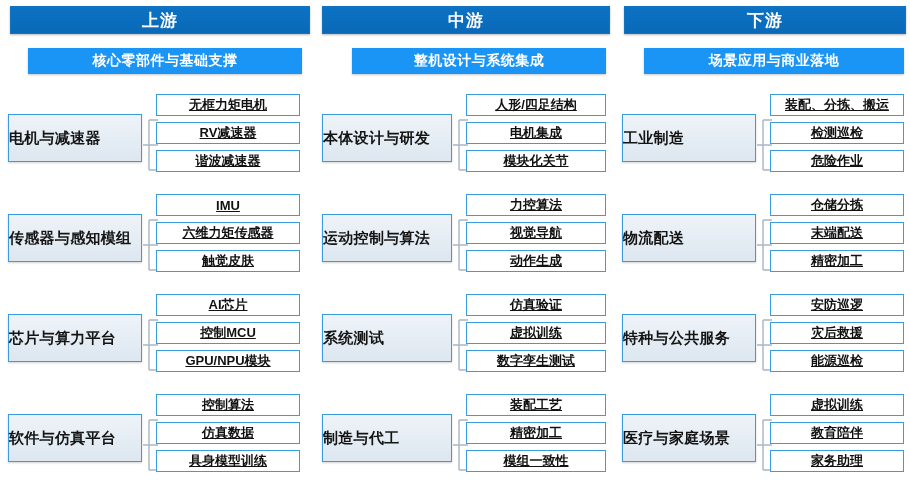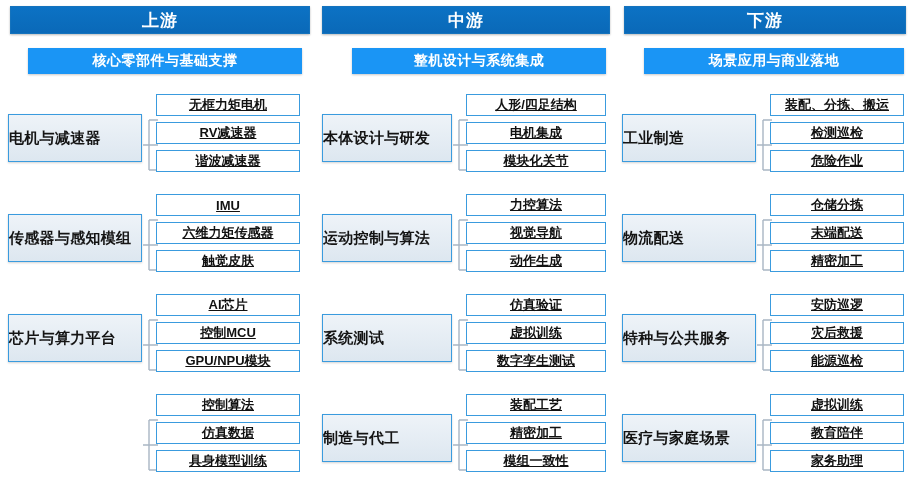--- a/index.html
+++ b/index.html
@@ -231,20 +231,23 @@
         <div class="child-box child-1">
             <span>控制MCU</span>
           </div>
         <div class="child-box child-2">
             <span>GPU/NPU模块</span>
           </div>
       </div>
     </div>
 
     <div class="group group-3">
+      <div class="parent-box">
+        <span>软件与仿真平台</span>
+      </div>
       <div class="bracket">
         <svg width="16" height="58" viewBox="0 0 16 58">
           <path d="M0 29 H6 M6 4 V54 M6 4 H15 M6 29 H15 M6 54 H15" stroke="#a9b6c4" stroke-width="1.4" fill="none"></path>
         </svg>
       </div>
       <div class="children">
         <div class="child-box child-0">
             <span>控制算法</span>
           </div>
         <div class="child-box child-1">

